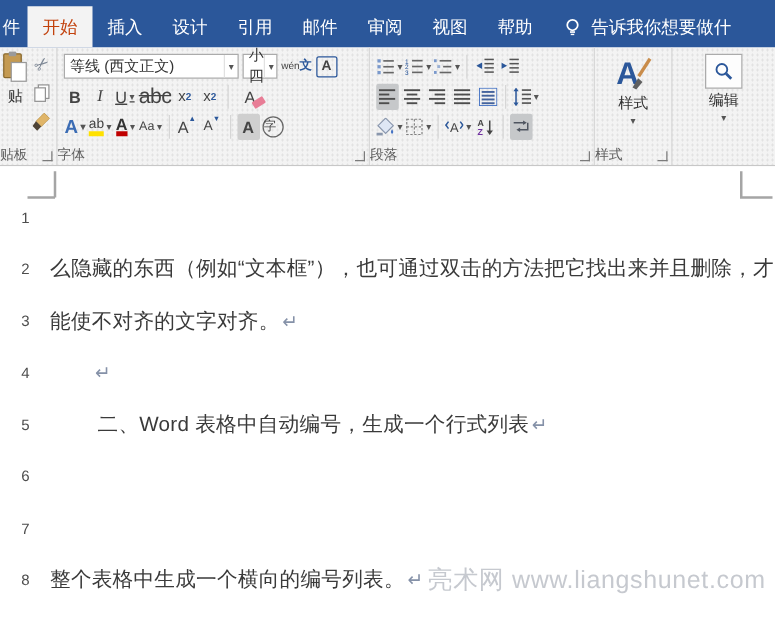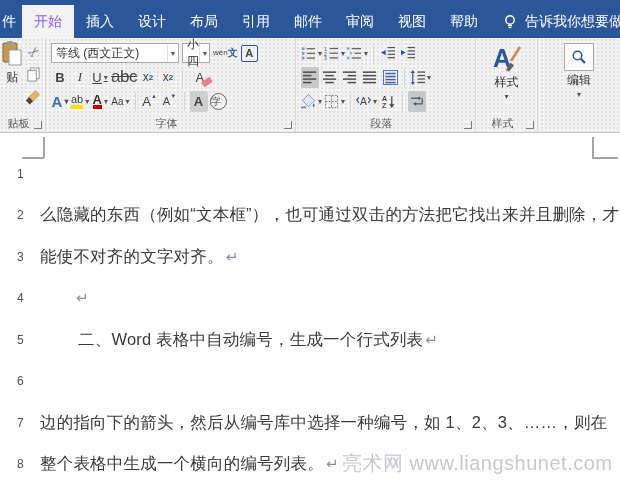--- a/index.html
+++ b/index.html
@@ -4,31 +4,31 @@
 <style>
   html,body{margin:0;padding:0}
   body{width:620px;height:500px;overflow:hidden;background:#fff;
        font-family:"Liberation Sans",sans-serif;-webkit-font-smoothing:antialiased}
 
   
   .tabbar{height:38px;background:#2b579a;display:flex;align-items:stretch;
           color:#fff;font-size:14px;overflow:hidden;white-space:nowrap}
   .tab{display:flex;align-items:center;padding:0 12px;margin-top:5px}
   .tab-file{padding:0 6px 0 2px}
-  .tab.active{background:#f3f3f3;color:#8b5cf6}
+  .tab.active{background:#f3f3f3;color:#c2410c}
   .tellme{display:flex;align-items:center;gap:7px;margin-left:12px;margin-top:5px}
 
   
   .ribbon{height:95px;background:#f3f3f3;
           background-image:radial-gradient(circle,rgba(110,110,110,.13) 1px,transparent 1.1px);
           background-size:4px 4px;border-bottom:1px solid #c7c7c7;
           display:flex;box-sizing:border-box}
   .group{position:relative;border-right:1px solid #d8d8d8;box-sizing:border-box;
          padding:3px 2px 16px;flex:none}
-  .glabel{position:absolute;left:0;right:8px;bottom:1px;text-align:center;
+  .glabel{position:absolute;left:0;right:8px;bottom:1px;
           font-size:11px;color:#5d5d5d}
   .launcher{position:absolute;right:3px;bottom:3px;width:7px;height:7px;
             border-right:1.5px solid #7b7b7b;border-bottom:1.5px solid #7b7b7b}
   .row{display:flex;align-items:center;height:24px;gap:2px;padding-left:3px}
   .btn{display:inline-flex;align-items:center;justify-content:center;
        min-width:18px;height:21px;border-radius:2px;color:#444;font-size:13px;
        position:relative;flex:none}
   .btn.sel{background:#c6c8ca}
   .dd::after{content:"▾";font-size:8px;color:#555;margin-left:2px}
   .vsep{width:1px;height:19px;background:#d6d6d6;margin:0 3px;flex:none}
@@ -232,21 +232,20 @@
       <rect x="6.6" y="13" width="2.8" height="1.1" fill="#fff"></rect>
     </symbol>
   </defs>
 </svg>
 
 <div class="tabbar">
   <span class="tab tab-file">件</span>
   <span class="tab active">开始</span>
   <span class="tab">插入</span>
   <span class="tab">设计</span>
-  <span class="tab">布局</span>
   <span class="tab">引用</span>
   <span class="tab">邮件</span>
   <span class="tab">审阅</span>
   <span class="tab">视图</span>
   <span class="tab">帮助</span>
   <span class="tellme">
     <svg width="16" height="16">
         <use href="#s-bulb"></use>
       </svg>
     <span>告诉我你想要做什</span>
@@ -278,21 +277,21 @@
             </svg>
           </span>
       </div>
     </div>
     <span class="glabel">贴板</span>
     <span class="launcher"></span>
   </div>
 
   <div class="group" style="width:250px">
     <div class="row" style="gap:3px">
-      <span class="combo" style="width:128px">
+      <span class="combo" style="width:140px">
         <span>等线 (西文正文)</span>
         <span class="carr"></span>
       </span>
       <span class="combo" style="width:28px">
         <span>小四</span>
         <span class="carr"></span>
       </span>
       <span class="btn">
         <span class="phon">
           <span>wén</span>
@@ -499,21 +498,20 @@
       <span class="ln">5</span>
       <span>二、Word 表格中自动编号，生成一个行式列表</span>
       <span class="pm">↵</span>
     </div>
     <div class="dl i28">
       <span class="ln">6</span>
       <span class="pm"></span>
     </div>
     <div class="dl">
       <span class="ln">7</span>
-      <span>边的指向下的箭头，然后从编号库中选择一种编号，如 1、2、3、……，则在</span>
       <span class="pm"></span>
     </div>
     <div class="dl">
       <span class="ln">8</span>
       <span>整个表格中生成一个横向的编号列表。</span>
       <span class="pm">↵</span>
     </div>
   </div>
 
   <span class="wm">亮术网 www.liangshunet.com</span>

